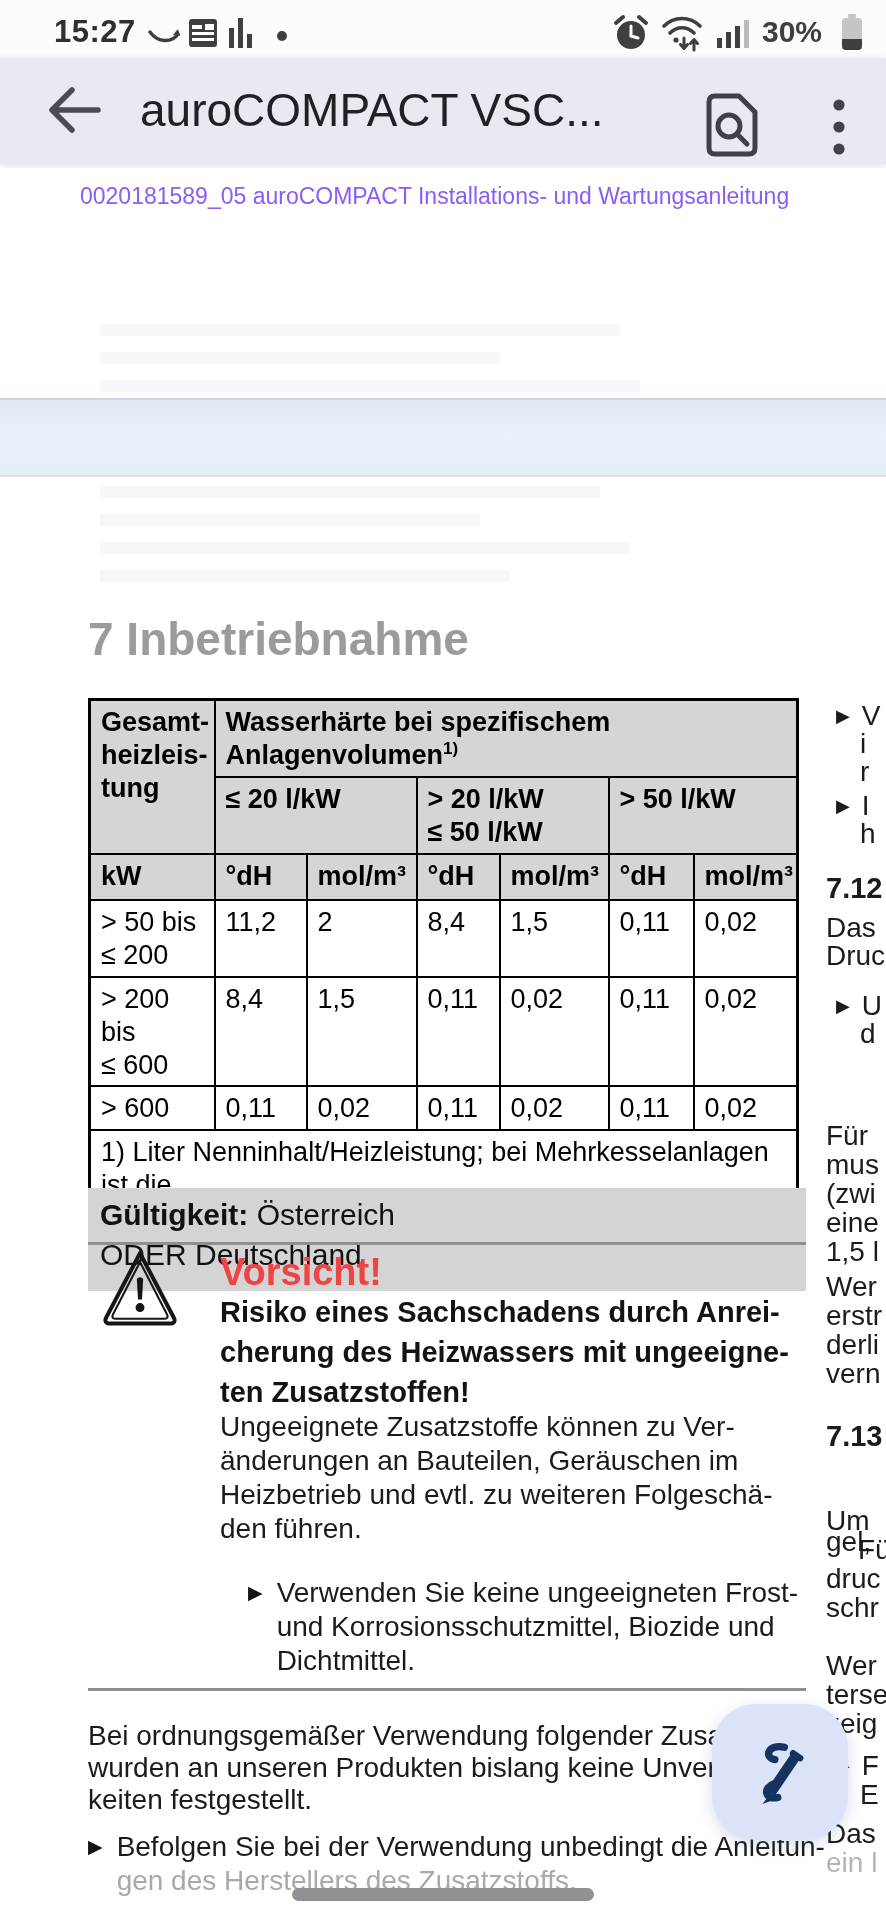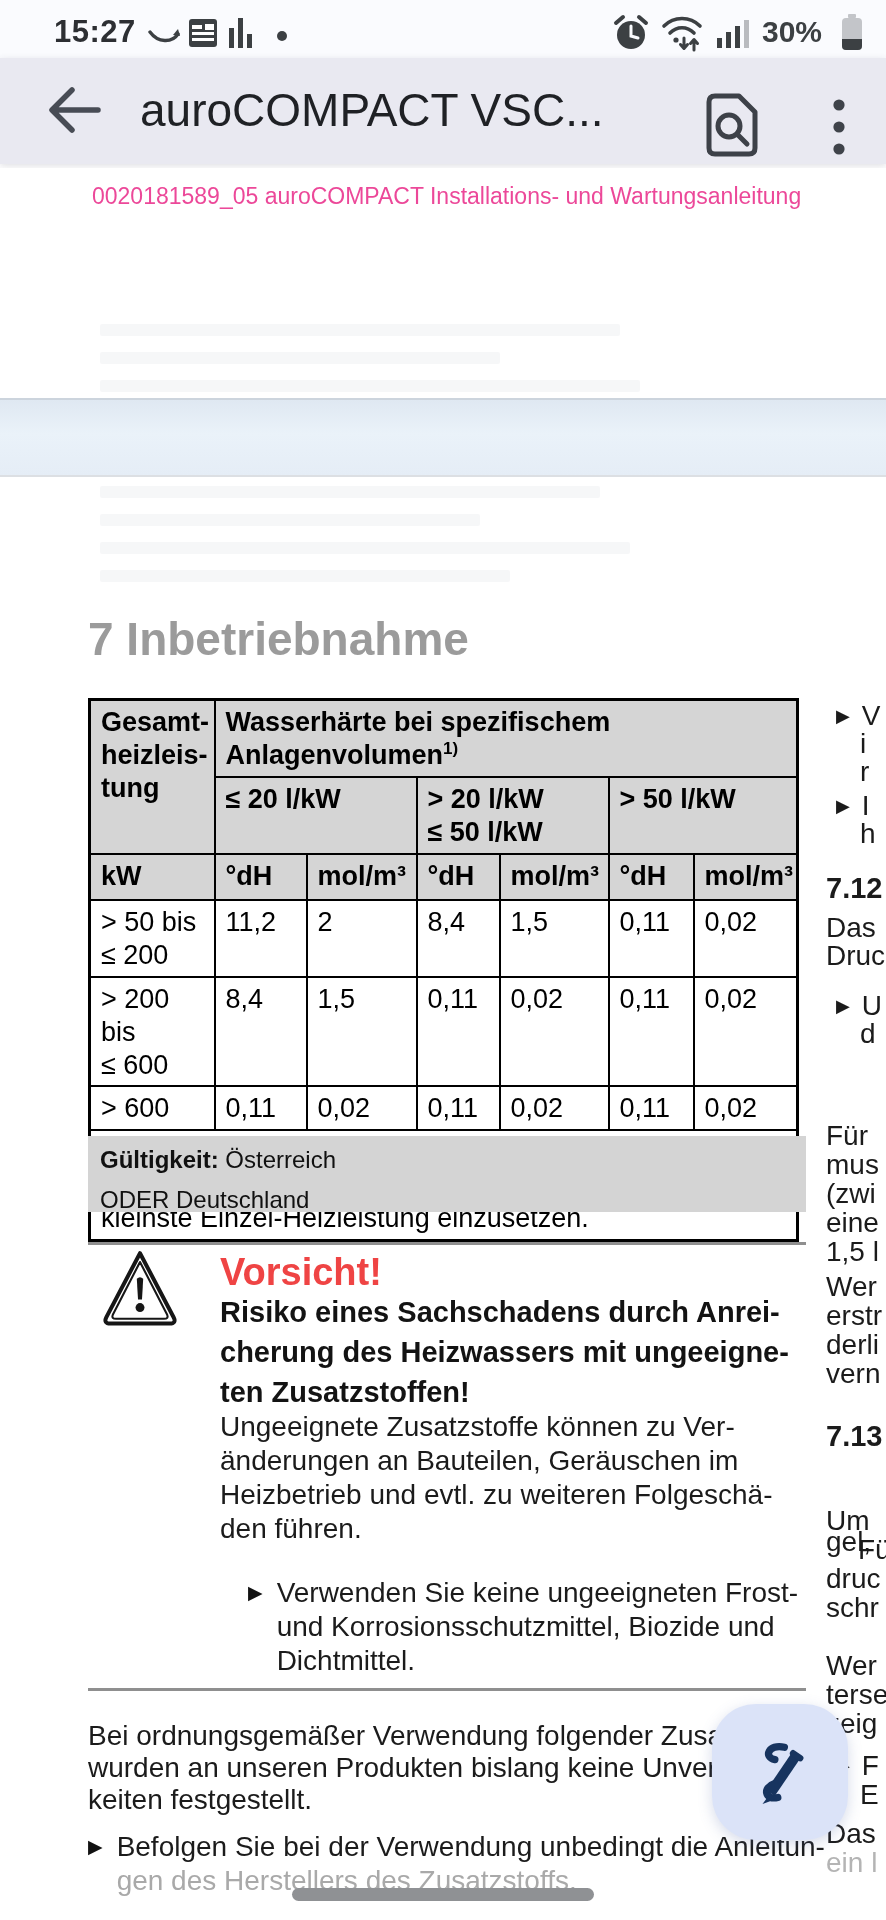--- a/index.html
+++ b/index.html
@@ -16,21 +16,21 @@
   
   .app-bar{position:absolute;left:0;top:58px;width:886px;height:106px;background:#e9e9f1;
            box-shadow:0 2px 7px rgba(60,64,90,.16);}
   .back-btn{position:absolute;left:40px;top:18px;width:64px;height:70px;background:none;border:none;cursor:pointer;}
   .app-title{position:absolute;left:140px;top:25px;font-size:46px;color:#1f2125;white-space:nowrap;}
   .find-btn{position:absolute;left:694px;top:32px;width:74px;height:72px;background:none;border:none;cursor:pointer;}
   .menu-btn{position:absolute;left:810px;top:36px;width:58px;height:64px;background:none;border:none;cursor:pointer;}
 
   
   .pdf-page{position:absolute;left:0;top:168px;width:886px;height:1752px;background:#fff;}
-  .doc-header{position:absolute;left:80px;top:183px;width:740px;font-size:23px;color:#ec4899;white-space:nowrap;margin-left:12px;}
+  .doc-header{position:absolute;left:80px;top:183px;width:740px;font-size:23px;color:#8b5cf6;white-space:nowrap;}
 
   .ghost-row{position:absolute;height:12px;background:#eef0f3;opacity:.55;border-radius:2px;}
 
   .page-sep{position:absolute;left:0;top:398px;width:886px;height:75px;
             background:linear-gradient(#dfe8f2,#eaf2f9 45%,#e5edf6);
             border-top:2px solid #ccd4dd;border-bottom:2px solid #dcdfe3;}
 
   .section-heading{position:absolute;left:88px;top:612px;font-size:46px;font-weight:bold;color:#9b9b9b;}
 
   
@@ -40,22 +40,22 @@
            padding:5px 8px 4px 10px;line-height:1.22;}
   table.wh{border:3px solid #000;}
   table.wh th{background:#d5d5d5;font-size:27px;font-weight:bold;}
   table.wh td{background:#fff;font-size:27px;font-weight:normal;}
   .pre{white-space:pre-line;}
   th.cent{text-align:center;vertical-align:middle;}
   table.wh sup{font-size:17px;}
   td.footnote{font-size:26px;line-height:1.3;padding:8px 10px;}
 
   
-  .validity{position:absolute;left:88px;top:1136px;width:718px;height:76px;background:#d4d4d4;
-            font-size:24px;color:#111;}
+  .validity{position:absolute;left:88px;top:1188px;width:718px;height:103px;background:#d4d4d4;
+            font-size:30px;color:#111;}
   .validity .l1{position:absolute;left:12px;top:10px;}
   .validity .l2{position:absolute;left:12px;top:50px;}
   .bold{font-weight:bold;}
 
   
   .rule{position:absolute;left:88px;width:718px;height:3px;background:#8f8f8f;}
   .warn-tri{position:absolute;left:100px;top:1248px;}
   .warn-title{position:absolute;left:220px;top:1252px;font-size:38px;font-weight:bold;color:#ef4444;line-height:40px;}
   .warn-risk{position:absolute;left:220px;top:1292px;font-size:29px;font-weight:bold;color:#131313;line-height:40px;white-space:pre-line;}
   .warn-body{position:absolute;left:220px;top:1410px;font-size:28px;color:#1b1b1b;line-height:34px;white-space:pre-line;}

